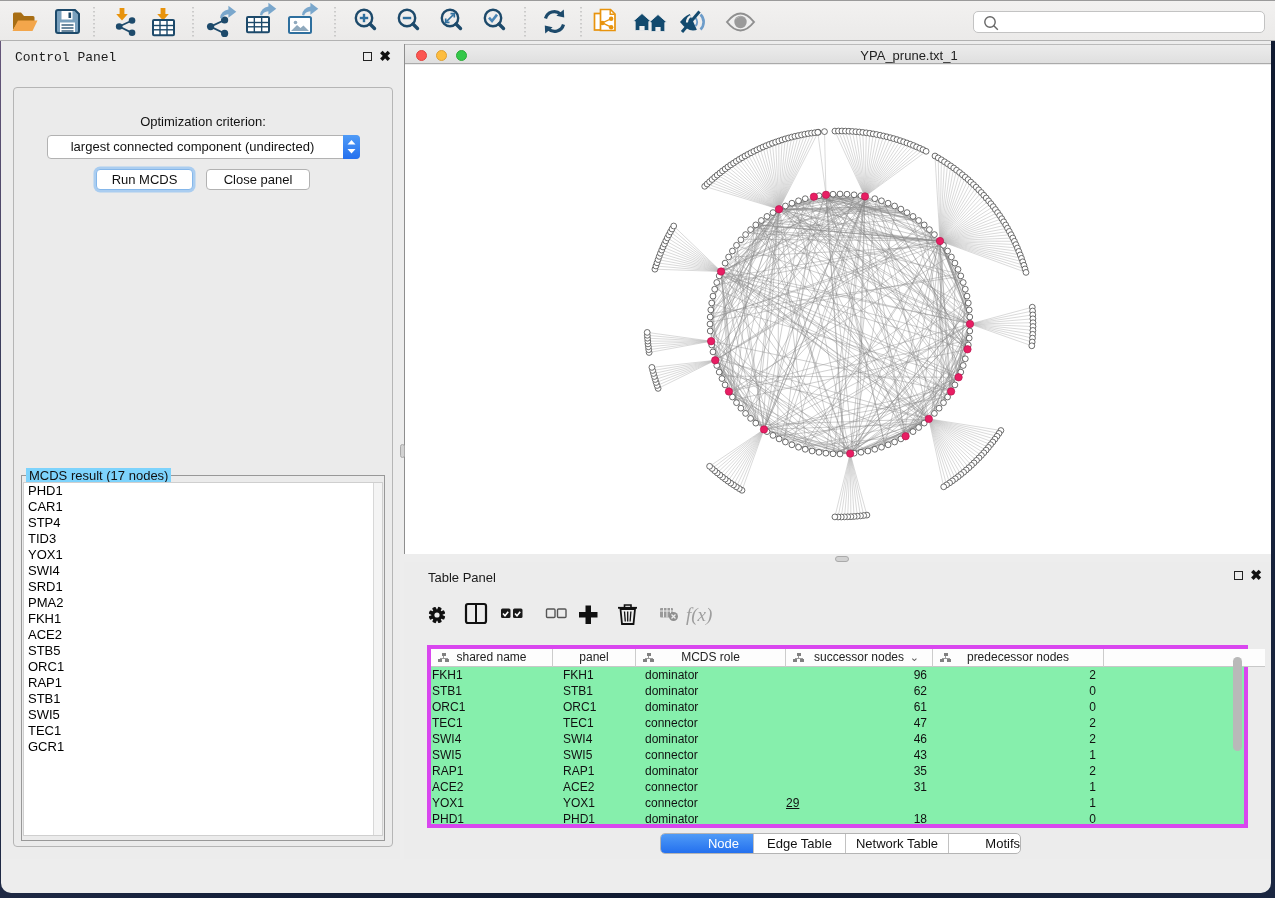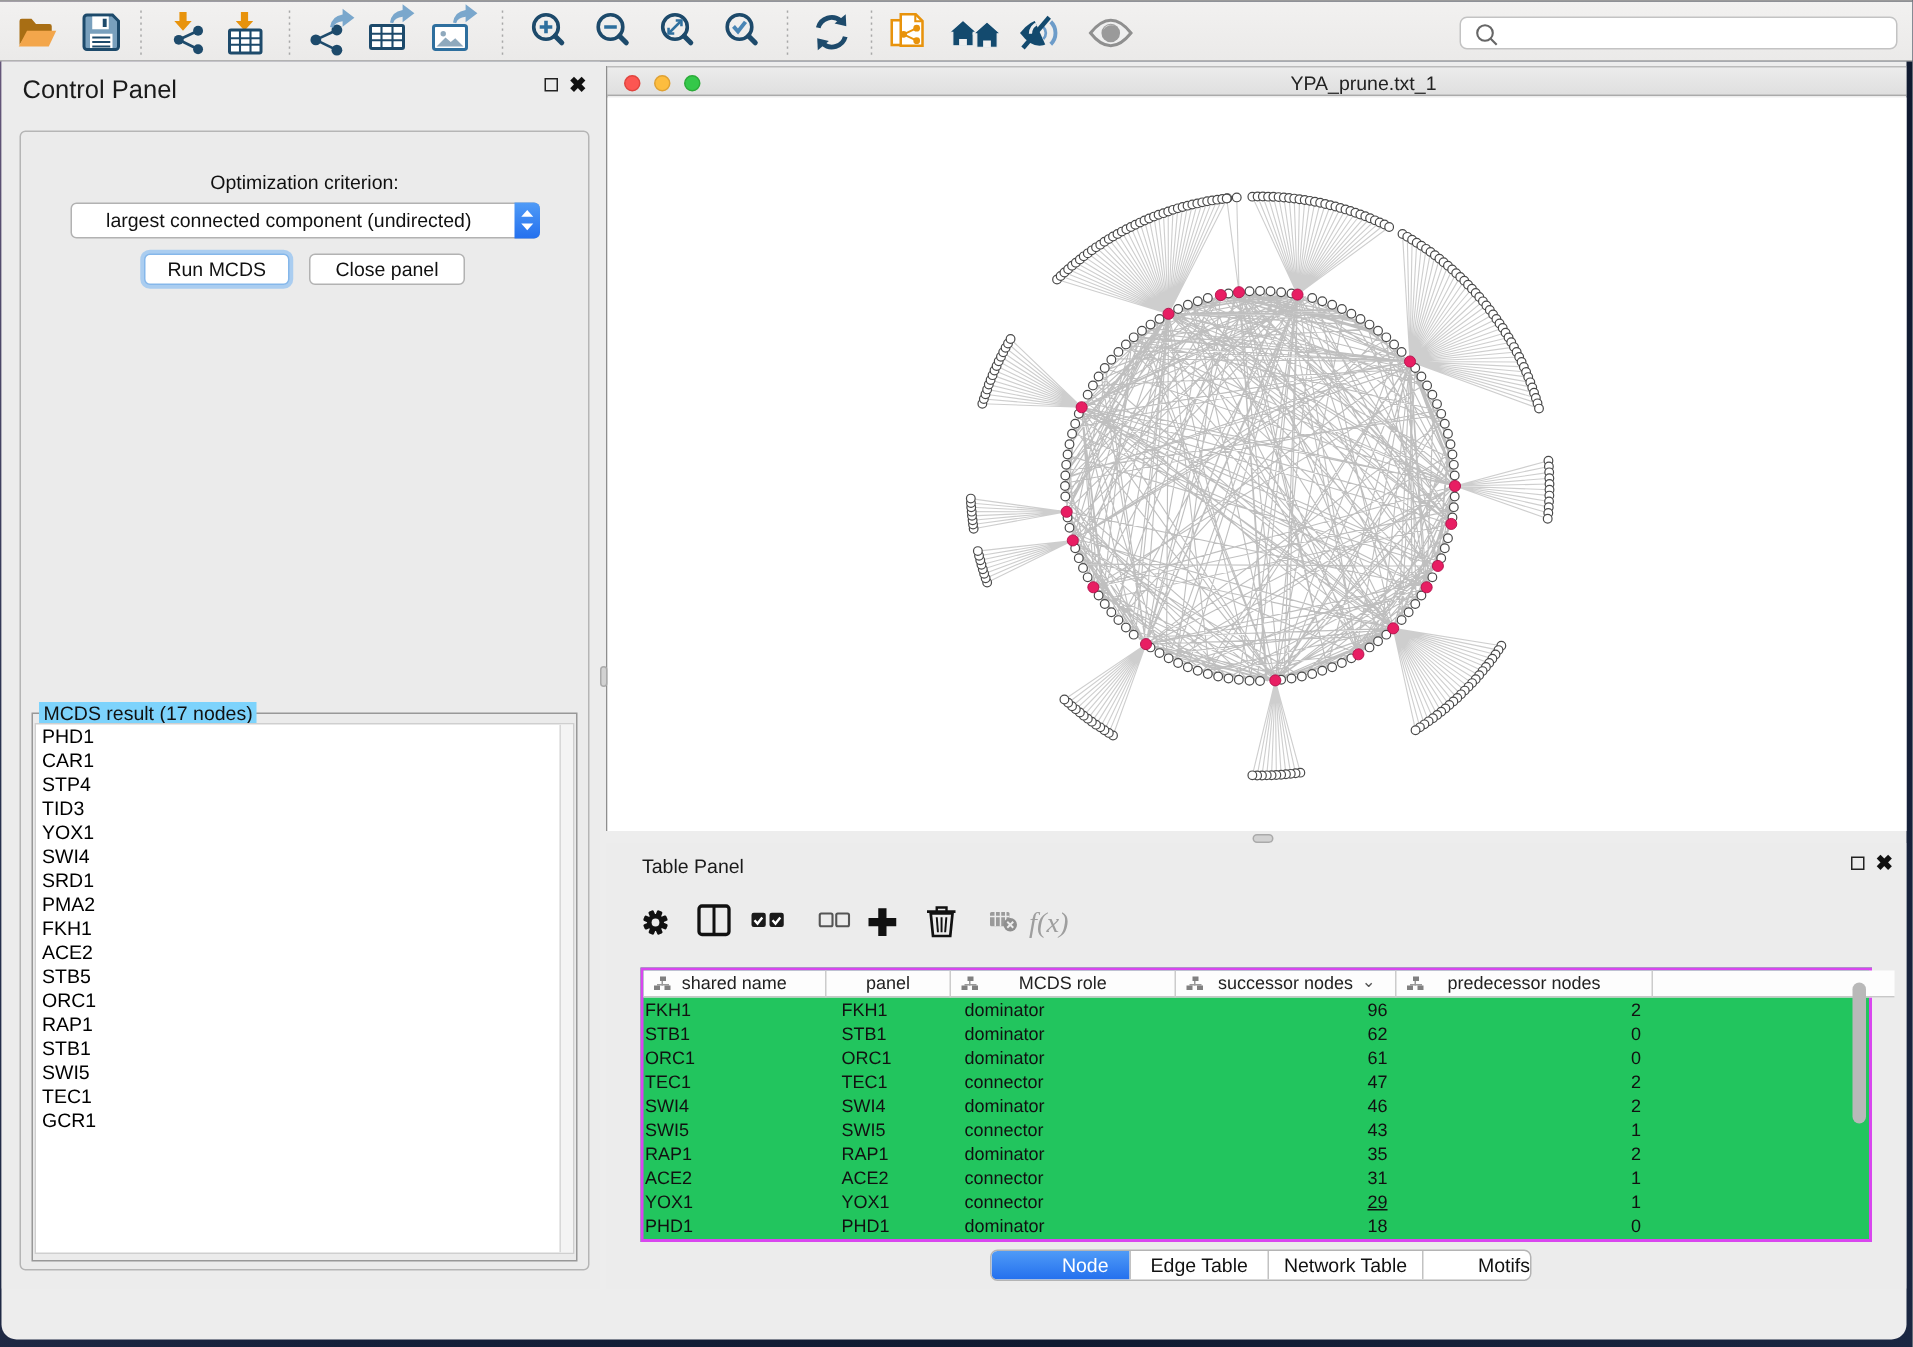--- a/index.html
+++ b/index.html
@@ -10,21 +10,21 @@
 #win { position:absolute; left:0; top:0; width:1275px; height:898px; }
 #content { position:absolute; left:1px; top:41px; width:1270px; height:852px;
   background:#ededed; border-radius:0 0 10px 10px; overflow:hidden; }
 
 #toolbar { position:absolute; left:0; top:0; width:1275px; height:41px;
   background:linear-gradient(#f2f1f0,#ebeae9); border-bottom:1px solid #b2b2b2; border-top:1px solid #9a9a9a; }
 #search { position:absolute; left:973px; top:10px; width:292px; height:22px;
   background:#fff; border:1px solid #c3c3c3; border-radius:5px; }
 
 #cp { position:absolute; left:0; top:0; width:399px; height:818px; background:#ececec; }
-#cp-title { position:absolute; left:14px; top:9px; font-size:17px; color:#1a1a1a; }
+#cp-title { position:absolute; left:14px; top:9px; font-size:13px; color:#1a1a1a;font-family:Liberation Mono, monospace; }
 .winbtns { position:absolute; display:flex; gap:7px; align-items:center; }
 .wb-sq { width:9px; height:9px; border:1.5px solid #222; }
 .wb-x  { font-size:14px; font-weight:bold; color:#111; line-height:11px; }
 #cp-tabs { position:absolute; z-index:2; left:79px; top:31px; height:22px; display:flex;
   border:1px solid #b4b4b4; border-radius:5px; overflow:hidden; background:#fff; }
 .seg { font-size:13px; color:#111; text-align:center; line-height:20px; border-right:1px solid #c2c2c2; }
 .seg:last-child { border-right:none; }
 .seg.act { background:linear-gradient(#4f9bf7,#2470ee); color:#fff; }
 #cp-content { position:absolute; left:12px; top:46px; width:380px; height:760px;
   border:1px solid #b5b5b5; border-radius:4px; background:#ebebeb; }
@@ -55,21 +55,21 @@
   border-top:1px solid #bbb; }
 .light { position:absolute; top:4.5px; width:11px; height:11px; border-radius:50%; }
 #ntext { position:absolute; top:3px; left:394px; width:220px; text-align:center;
   font-size:13px; color:#222; }
 #canvas { position:absolute; left:0; top:21px; width:867px; height:489px; background:#fff; }
 
 #tp { position:absolute; left:403px; top:521px; width:867px; height:297px; background:#ececec; }
 #tp-title { position:absolute; left:24px; top:8px; font-size:13px; color:#1a1a1a; }
 #tp-toolbar { position:absolute; left:0; top:0; width:867px; height:80px; }
 #ntable { position:absolute; left:23px; top:83px; width:821px; height:183px;
-  border:2px solid #d946ef; background:#22c55e; }
+  border:4px solid #d946ef; background:#86efac; }
 #thead { position:absolute; left:0; top:0; width:834px; height:18px; background:#fdfdfd;
   border-bottom:1px solid #c8c8c8; font-size:12px; color:#222; }
 .hcell { position:absolute; top:0; height:18px; border-right:1px solid #cccccc;
   text-align:center; line-height:17px; }
 .trow { position:absolute; font-size:12px; color:#111; height:16px; line-height:16px; }
 .hico { position:absolute; left:7px; top:4px; width:11px; height:10px;
   background:
     linear-gradient(#808080,#808080) 3.5px 0/4px 3px,
     linear-gradient(#808080,#808080) 0 6px/4px 3px,
     linear-gradient(#808080,#808080) 7px 6px/4px 3px,
@@ -678,21 +678,21 @@
             <div class="trow" style="left:355px; top:114px; width:141px; text-align:right;">35</div>
             <div class="trow" style="left:502px; top:114px; width:163px; text-align:right;">2</div>
             <div class="trow" style="left:1px; top:130px;">ACE2</div>
             <div class="trow" style="left:132px; top:130px;">ACE2</div>
             <div class="trow" style="left:214px; top:130px;">connector</div>
             <div class="trow" style="left:355px; top:130px; width:141px; text-align:right;">31</div>
             <div class="trow" style="left:502px; top:130px; width:163px; text-align:right;">1</div>
             <div class="trow" style="left:1px; top:146px;">YOX1</div>
             <div class="trow" style="left:132px; top:146px;">YOX1</div>
             <div class="trow" style="left:214px; top:146px;">connector</div>
-            <div class="trow" style="left:355px; top:146px; width:141px; text-align:right;text-decoration:underline;">29</div>
+            <div class="trow" style="left:355px; top:146px; width:141px; text-decoration:underline;">29</div>
             <div class="trow" style="left:502px; top:146px; width:163px; text-align:right;">1</div>
             <div class="trow" style="left:1px; top:162px;">PHD1</div>
             <div class="trow" style="left:132px; top:162px;">PHD1</div>
             <div class="trow" style="left:214px; top:162px;">dominator</div>
             <div class="trow" style="left:355px; top:162px; width:141px; text-align:right;">18</div>
             <div class="trow" style="left:502px; top:162px; width:163px; text-align:right;">0</div>
           </div>
       <div id="tscroll"></div>
     </div>
     <div id="tp-tabs">

